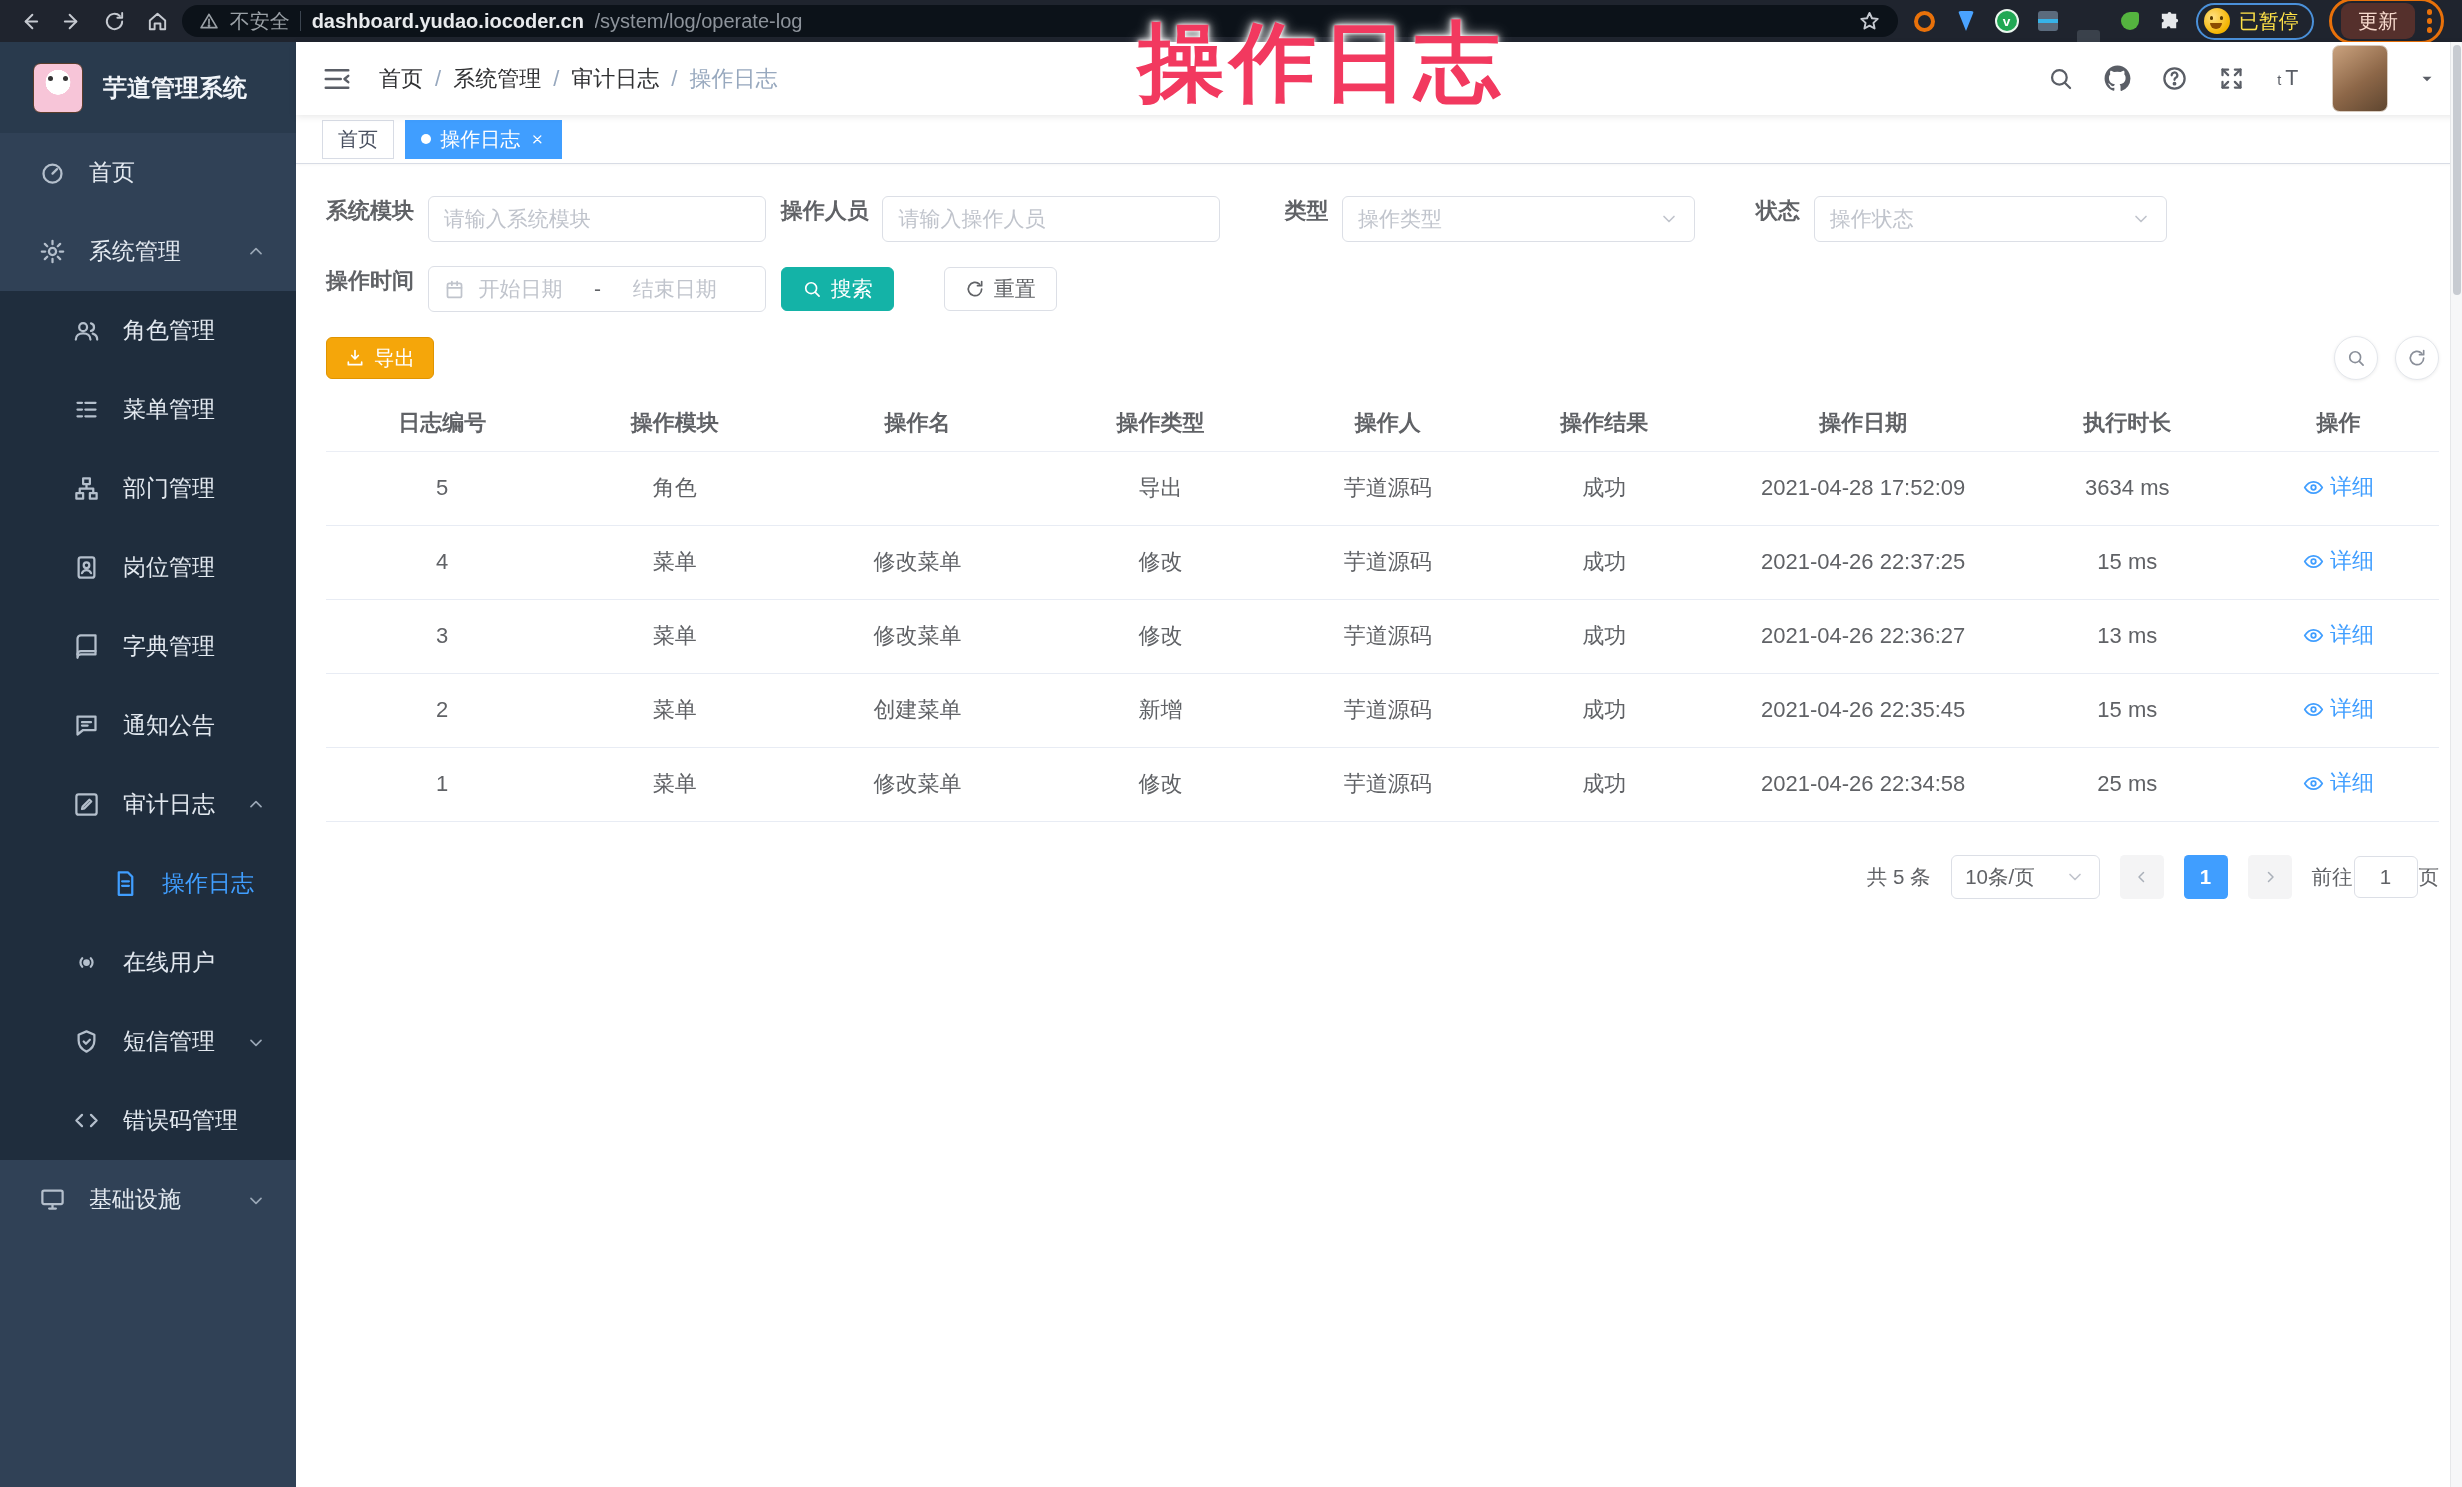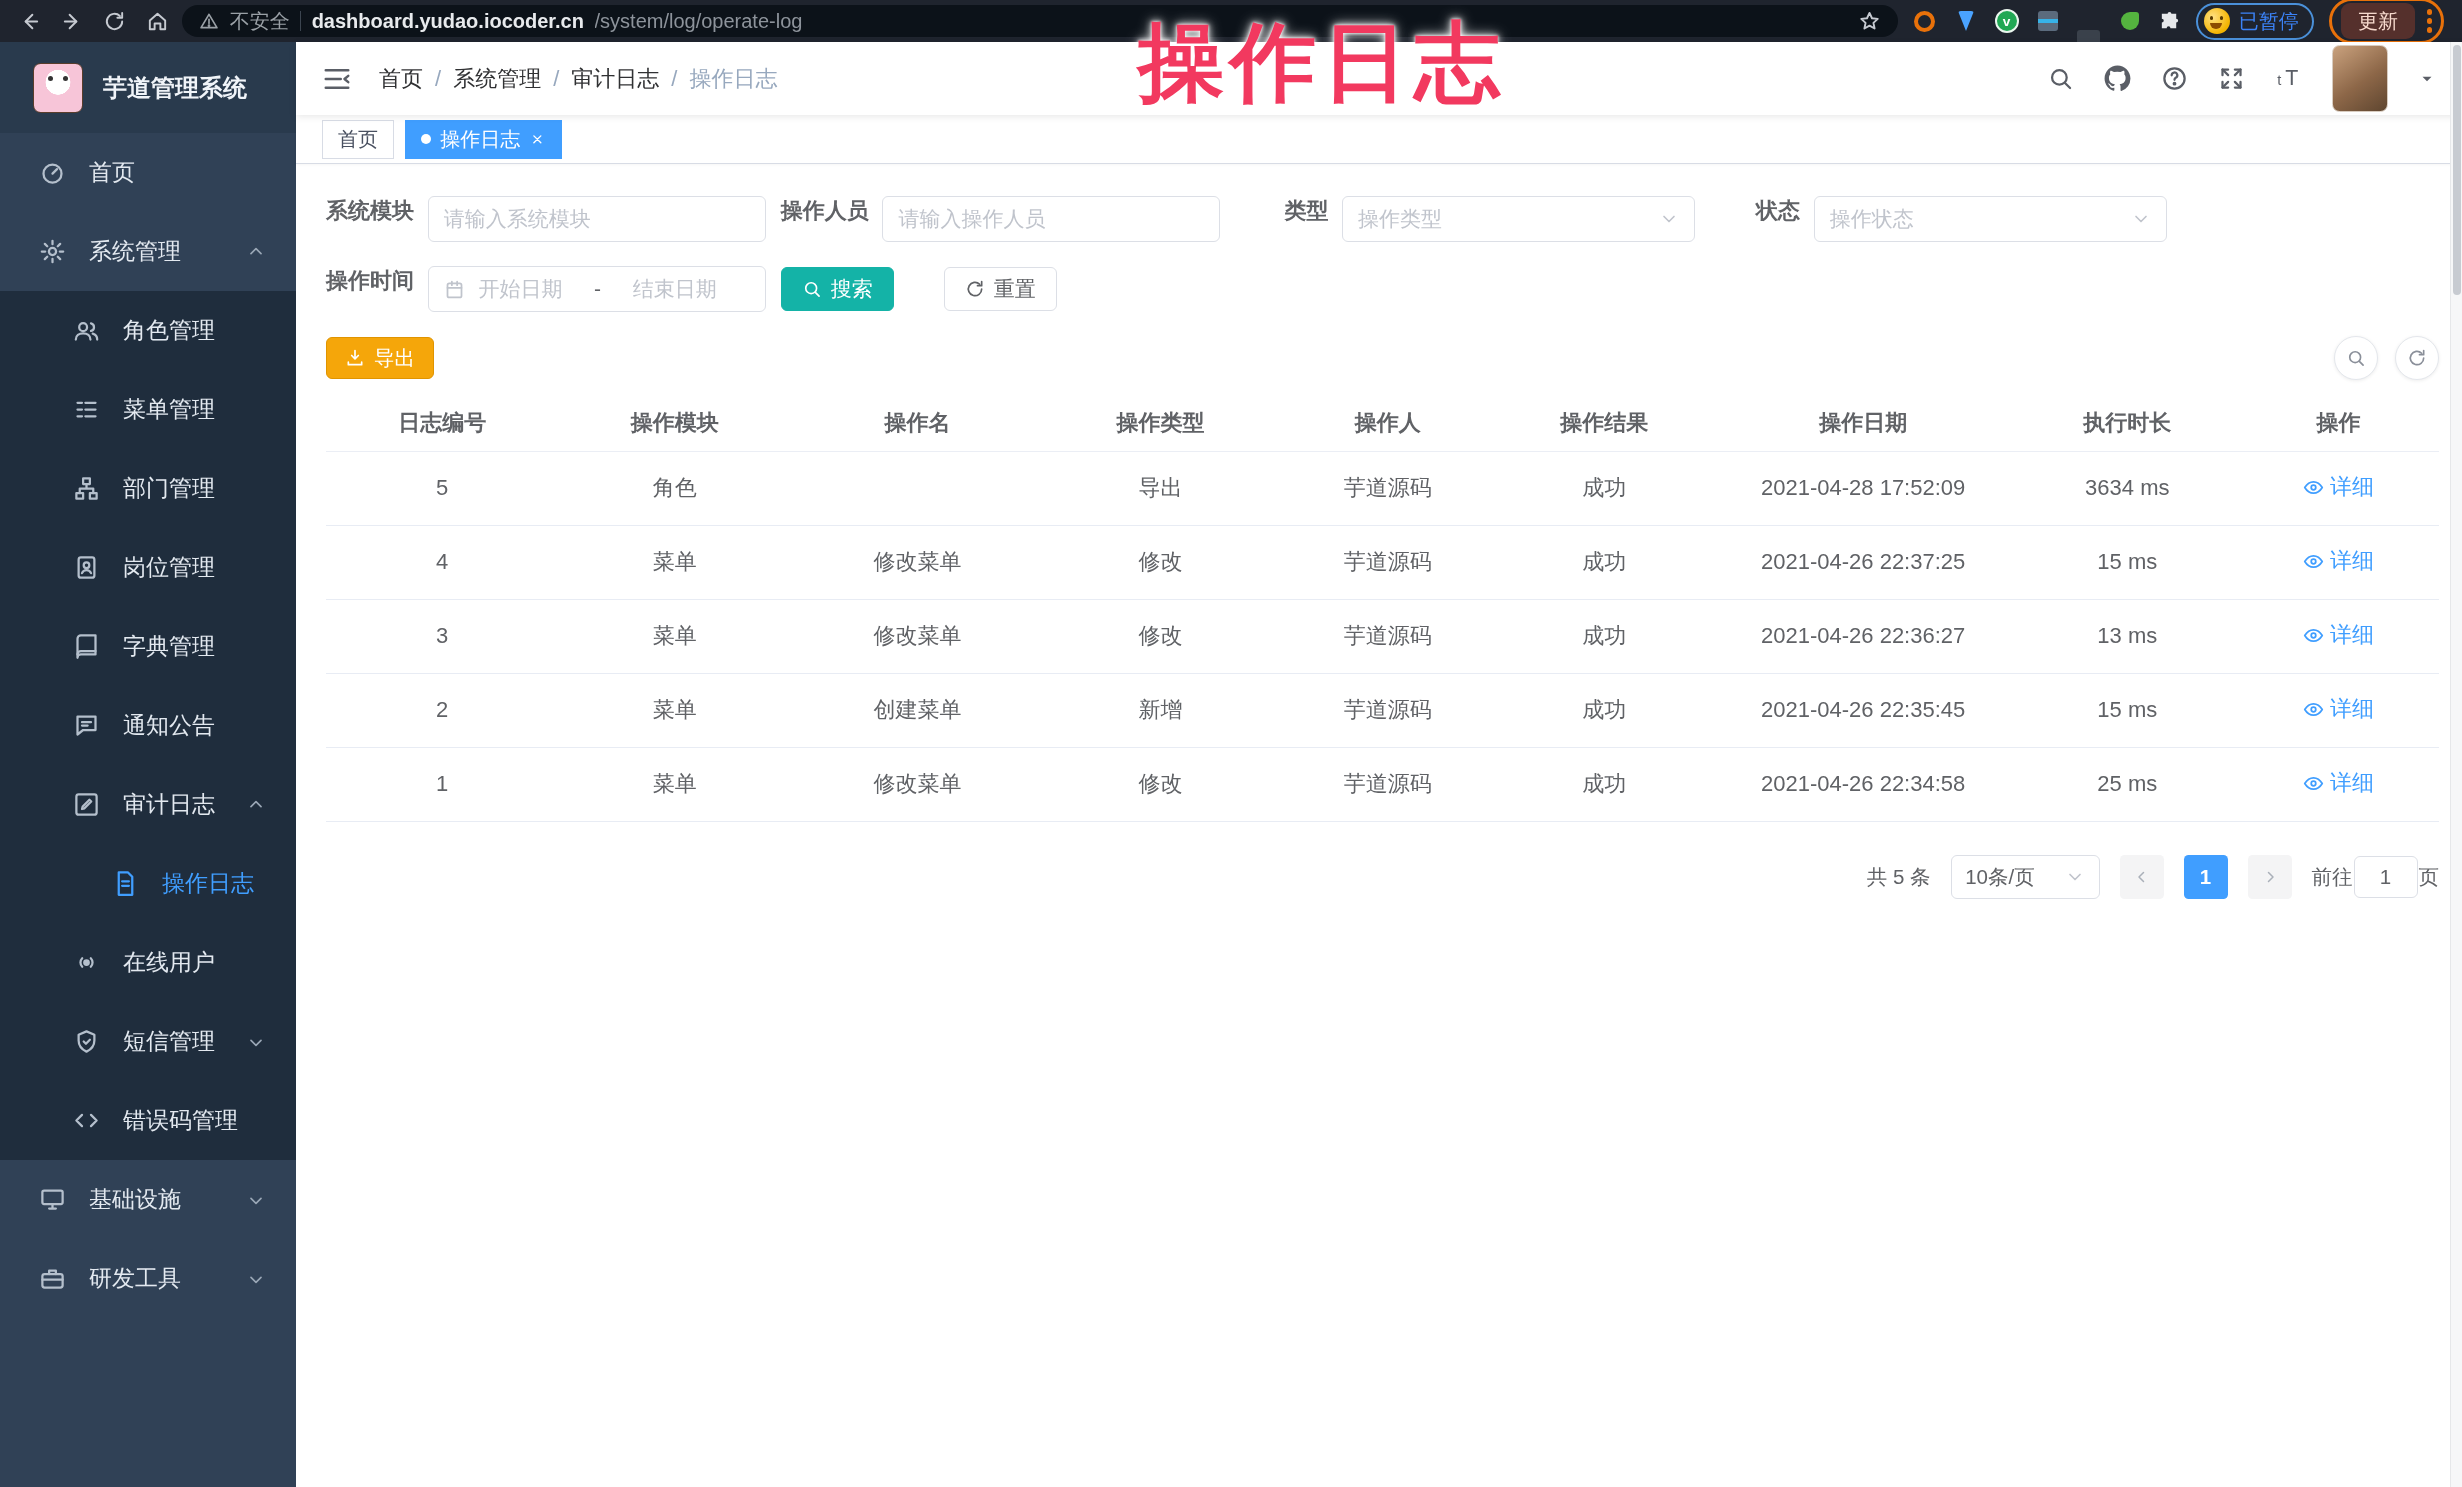--- a/index.html
+++ b/index.html
@@ -26,21 +26,21 @@
   .circ-green { width:24px; height:24px; border-radius:50%; background:#21a854; border:2.3px solid #eaf6ee; color:#fff; font-size:13.7px; font-weight:700; display:flex; align-items:center; justify-content:center; }
   .bars-blue { width:20px; height:20px; background:linear-gradient(#5b6b7d 40%,#37b3e8 40%,#37b3e8 60%,#5b6b7d 60%); border-radius:3px; }
   .onbadge { position:relative; width:23px; height:23px; background:#3a414b; border-radius:3px;margin-top:40px; }
   .onbadge .tag-on { position:absolute; right:-4.6px; bottom:-4.6px; background:#1db954; color:#fff; font-size:11.4px; font-weight:700; padding:0.8px 3px; border-radius:2.3px; line-height:1.1; }
   .sprout { width:18px; height:18px; background:#54b33f; border-radius:50% 3px 50% 50%; }
   .puzzle { color:#e6e8eb; width:23px; height:23px; }
   .profile-pill { display:flex; align-items:center; gap:9px; padding:3px 13.7px 3px 6px; border:2.3px solid #4a90d9; border-radius:23px; cursor:pointer; }
   .face { width:26px; height:26px; border-radius:50%; background:radial-gradient(circle at 35% 35%, #ffe082, #f4b400 70%); position:relative; }
   .face:before { content:""; position:absolute; left:6px; top:8.3px; width:3.8px; height:3.8px; border-radius:50%; background:#5b3b00; box-shadow:10px 0 0 #5b3b00; }
   .face:after { content:""; position:absolute; left:6.8px; bottom:4.6px; width:12px; height:6px; border-radius:0 0 12px 12px; background:#8c4a00; }
-  .paused-label { color:#3b82f6; font-size:20px; white-space:nowrap; }
+  .paused-label { color:#fde047; font-size:20px; white-space:nowrap; }
   .update-wrap { display:flex; align-items:center; gap:12px; border:3.8px solid #e8710a; border-radius:33px; padding:2.3px 9px; cursor:pointer; }
   .update-btn { background:#55302c; color:#f6d9cd; font-size:20px; padding:4.6px 16.7px; border-radius:9px; white-space:nowrap; }
   .dots3 { display:flex; flex-direction:column; gap:3.8px; }
   .dots3 i { width:5.3px; height:5.3px; border-radius:50%; background:#e8710a; }
 
   
   .app { display:flex; height:1445px; }
   .sidebar { width:296px; flex:0 0 296px; background:#304156; overflow:hidden; }
   .logo-row { height:91px; background:#293a4d; display:flex; align-items:center; gap:20px; padding:0 33px; }
   .logo-img { width:50px; height:50px; border-radius:7.6px; background:radial-gradient(circle at 50% 38%, #fff 0 32%, #f7c5d8 33% 100%); border:1.5px solid #5a3d2b; position:relative; }
@@ -319,30 +319,20 @@
             <span>错误码管理</span>
           </div>
         </div>
 
         <div class="menu-item">
           <svg class="mi-icon ic" viewBox="0 0 24 24">
               <rect x="3" y="4" width="18" height="12" rx="1.5"></rect>
               <path d="M9 20h6M12 16v4"></path>
             </svg>
           <span>基础设施</span>
-          <svg class="caret ic" viewBox="0 0 24 24">
-              <path d="M6 10l6 6 6-6"></path>
-            </svg>
-        </div>
-        <div class="menu-item">
-          <svg class="mi-icon ic" viewBox="0 0 24 24">
-              <rect x="3" y="8" width="18" height="12" rx="2"></rect>
-              <path d="M9 8V5h6v3M3 13h18"></path>
-            </svg>
-          <span>研发工具</span>
           <svg class="caret ic" viewBox="0 0 24 24">
               <path d="M6 10l6 6 6-6"></path>
             </svg>
         </div>
       </nav>
     </aside>
 
     <div class="main">
 
       <header class="navbar">

